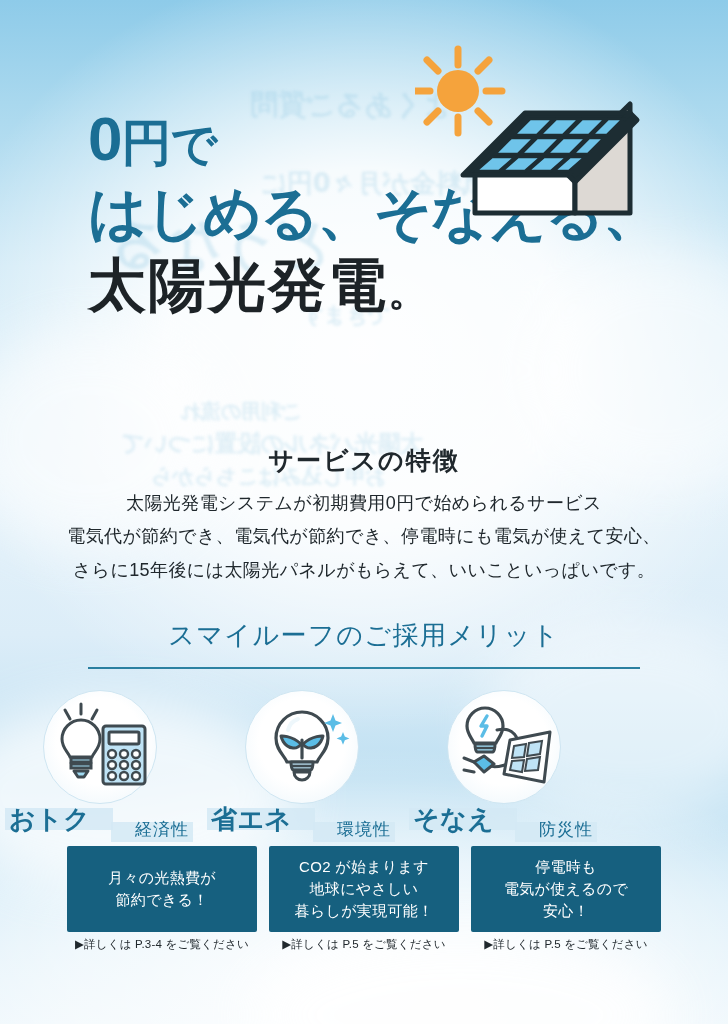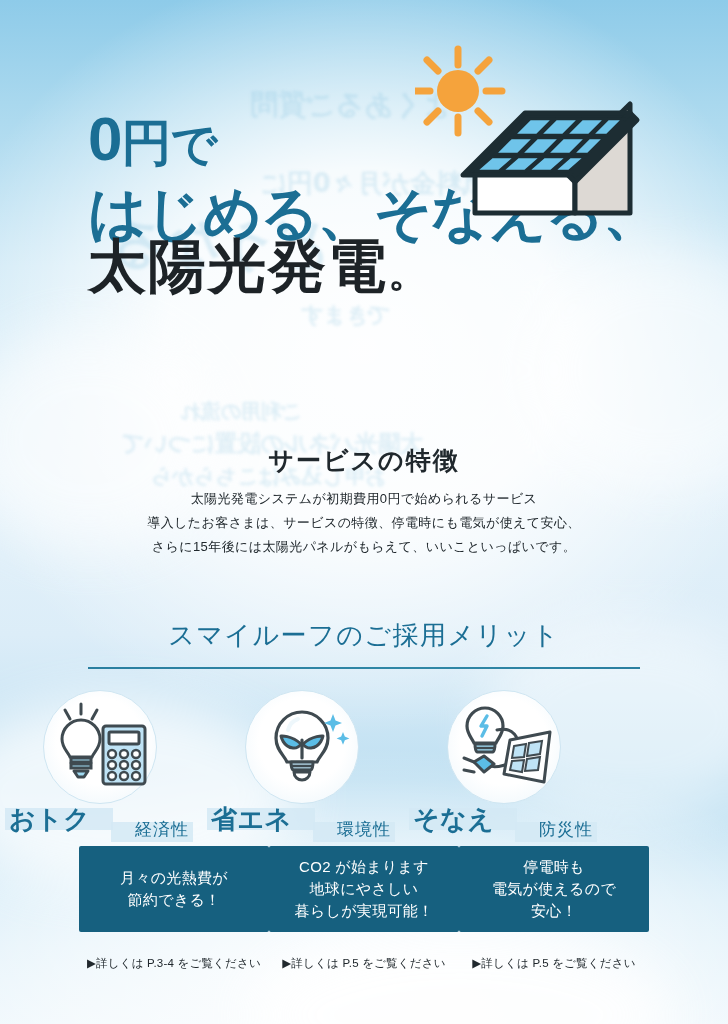--- a/index.html
+++ b/index.html
@@ -27,30 +27,30 @@
 
   .wrap{position:relative;z-index:5;}
 
   
   #headline{position:absolute;left:0;top:108px;width:728px;}
   .hl-line{margin:0;padding:0 0 0 88px;line-height:1.0;white-space:nowrap;}
   .hl1{font-size:62px;font-weight:700;color:#1b6e94;letter-spacing:-1px;}
   .hl1 .yen{font-size:50px;}
   .hl1 .de{font-size:46px;}
   .hl2{font-size:58px;font-weight:700;color:#1b6e94;letter-spacing:-2px;margin-top:14px;}
-  .hl3{font-size:58px;font-weight:700;color:#1d2327;letter-spacing:2px;font-family:Liberation Mono, monospace;}
+  .hl3{font-size:58px;font-weight:700;color:#1d2327;letter-spacing:2px;margin-top:14px;}
   .hl3 .dot{font-size:40px;}
 
   
   #illus{position:absolute;left:415px;top:45px;width:270px;height:190px;z-index:6;}
 
   
   #features{position:absolute;left:0;top:444px;width:728px;text-align:center;}
   .feat-title{font-size:25px;font-weight:700;color:#20282d;letter-spacing:2px;margin:0 0 10px;font-family:Liberation Serif, serif;}
-  .feat-p{font-size:13px;color:#20282d;line-height:1.85;margin:0;letter-spacing:.4px;}
+  .feat-p{font-size:18px;color:#20282d;line-height:1.85;margin:0;letter-spacing:.4px;}
 
   
   #merit-head{position:absolute;left:0;top:618px;width:728px;text-align:center;}
   .merit-title{font-size:26px;font-weight:400;color:#1b6e94;letter-spacing:1.5px;margin:0;}
   .merit-rule{position:absolute;left:88px;top:667px;width:552px;height:2px;
     background:linear-gradient(90deg,#2a7fa0,#2f87a6 60%,#2a7fa0);}
 
   
   #benefits{position:absolute;left:0;top:694px;width:604px;
     display:flex;justify-content:center;gap:12px;}
@@ -63,28 +63,28 @@
   .ben-ico svg{position:relative;z-index:2;}
   .ben-labels{position:relative;height:44px;margin-top:2px;}
   .ben-hl{position:absolute;background:#d4e9f5;opacity:.85;}
   .ben-main{position:absolute;left:4px;top:2px;font-size:26px;font-weight:700;
     color:#1b6e94;letter-spacing:.5px;z-index:3;}
   .ben-sub{position:absolute;right:6px;top:18px;font-size:17px;font-weight:400;
     color:#1b6e94;letter-spacing:1px;z-index:3;}
 
   
   #boxes{position:absolute;left:0;top:846px;width:728px;
-    display:flex;justify-content:center;}
+    display:flex;justify-content:center;gap:12px;}
   .bx{width:190px;}
   .bx-body{background:#16607f;color:#ffffff;border-radius:2px;
     padding:10px 6px;text-align:center;line-height:1.45;font-size:15px;
     letter-spacing:.3px;min-height:66px;display:flex;flex-direction:column;
     align-items:center;justify-content:center;}
   .bx-body .l{display:block;white-space:nowrap;}
-  .bx-note{margin-top:24px;text-align:center;font-size:11.5px;color:#20282d;
+  .bx-note{margin-top:5px;text-align:center;font-size:11.5px;color:#20282d;
     letter-spacing:.2px;white-space:nowrap;}
 </style>
 </head>
 <body>
 
 <div id="page">
 
   <div class="cloud" style="left:-60px;top:700px;width:360px;height:190px;opacity:.75;"></div>
   <div class="cloud" style="left:250px;top:930px;width:420px;height:170px;opacity:.8;"></div>
   <div class="cloud" style="left:480px;top:620px;width:300px;height:200px;opacity:.5;"></div>
@@ -145,21 +145,21 @@
           <polygon points="103,112 126,112 110,126 87,126"></polygon>
           <polygon points="129,112 152,112 136,126 113,126"></polygon>
           <polygon points="155,112 170,112 154,126 139,126"></polygon>
         </g>
       </svg>
     </div>
 
     <div id="features">
       <h2 class="feat-title">サービスの特徴</h2>
       <p class="feat-p">太陽光発電システムが初期費用0円で始められるサービス</p>
-      <p class="feat-p">導入したお客さまは、サービスの特徴、停電時にも電気が使えて安心、</p>
+      <p class="feat-p">電気代が節約でき、電気代が節約でき、停電時にも電気が使えて安心、</p>
       <p class="feat-p">さらに15年後には太陽光パネルがもらえて、いいこといっぱいです。</p>
     </div>
 
     <div id="merit-head">
       <h2 class="merit-title">スマイルーフのご採用メリット</h2>
     </div>
     <div class="merit-rule"></div>
 
     <div id="benefits">
 

